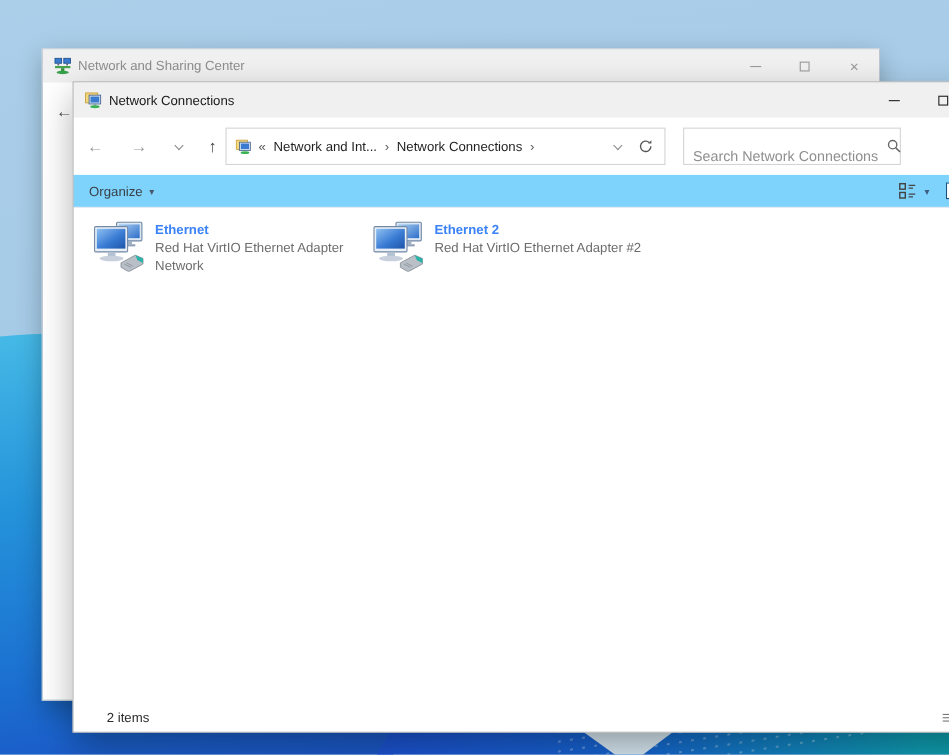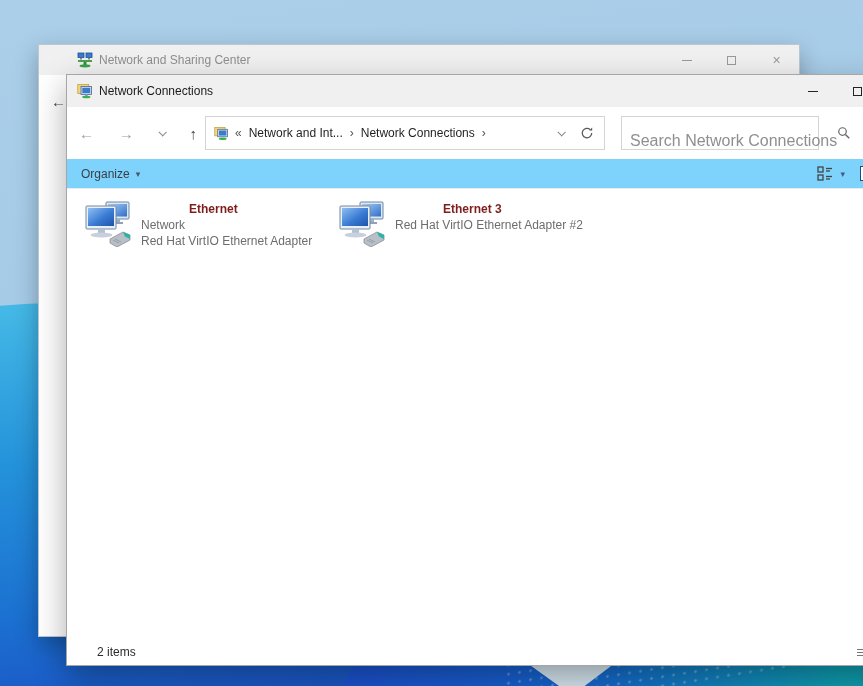--- a/index.html
+++ b/index.html
@@ -30,21 +30,21 @@
   .t-title { font-size:12px; }
   .t-controls { margin-left:auto; display:flex; height:100%; }
   .t-btn { width:45px; height:100%; display:flex; align-items:center; justify-content:center; }
   .glyph-min { width:10px; border-top:1px solid currentColor; display:block; }
   .glyph-max { width:9px; height:9px; border:1px solid currentColor; display:block; }
   .glyph-close { font-size:14px; line-height:1; }
 
   
   .bg-win { left:38px; top:44px; width:762px; height:593px;
     border:1px solid #bcc7d2; box-shadow:0 8px 22px rgba(0,0,0,.28); }
-  .bg-win .titlebar { height:30px;padding-left:28px; }
+  .bg-win .titlebar { height:30px; }
   .bg-win .t-title { color:#8e8e8e; }
   .bg-win .t-btn { color:#9a9a9a; }
   .bg-back { position:absolute; left:12px; top:48px; font-size:15px; color:#4a4a4a; }
 
   
   .fg-win { left:66px; top:74px; width:860px; height:592px;
     border:1px solid #a6a6a6; box-shadow:0 12px 30px rgba(0,0,0,.32);
     display:flex; flex-direction:column; }
   .fg-win .titlebar { height:32px; flex:0 0 32px; }
   .fg-win .t-title { color:#1a1a1a; }
@@ -56,42 +56,42 @@
   .dim { color:#9a9a9a; } .dark { color:#444; }
   .chev { width:6px; height:6px; border-right:1.5px solid #8a8a8a; border-bottom:1.5px solid #8a8a8a;
     display:inline-block; transform:rotate(45deg) translateY(-1px); }
   .addr-box { width:400px; height:34px; border:1px solid #d4d4d4; display:flex; align-items:center;
     padding:0 8px; font-size:12px; color:#1f1f1f; background:#fff; }
   .addr-box .crumb { padding:0 5px; white-space:nowrap;text-align:center; }
   .addr-sep { color:#555; font-size:12px; padding:0 2px; }
   .addr-right { margin-left:auto; display:flex; align-items:center; gap:16px; padding-right:2px; }
   .search-box { margin-left:16px; width:198px; height:34px; border:1px solid #d4d4d4;
     display:flex; align-items:center; padding:0 8px; background:#fff; }
-  .search-box input { border:none; outline:none; flex:1; font-size:16px; color:#444;
+  .search-box input { border:none; outline:none; flex:1; font-size:13px; color:#444;
     font-family:"Liberation Sans",sans-serif; background:transparent;margin-top:16px; }
   .search-box input::placeholder { color:#8f8f8f; }
 
   .toolbar { flex:0 0 30px; background:#7dd3fc; display:flex; align-items:center;
     padding:0 14px; border-bottom:1px solid #e9ecef; }
   .organize { display:flex; align-items:center; gap:6px; font-size:12px; color:#3a3f47; }
   .organize .tri { font-size:9px; color:#4a5568; }
   .tb-right { margin-left:auto; display:flex; align-items:center; gap:15px; }
   .views-group { display:flex; align-items:center; gap:6px; }
   .views-group .tri { font-size:9px; color:#3f5d85; }
   .pane-icon { width:19px; height:15px; border:1px solid #1e4e79; display:flex; }
   .pane-icon .l { width:7px; background:#fff; border-right:1px solid #1e4e79; }
   .pane-icon .r { flex:1; background:#2e7fd6; }
   .help-icon { width:17px; height:17px; border-radius:50%; background:#2f7fd6; color:#fff;
     font-size:11px; font-weight:bold; display:flex; align-items:center; justify-content:center; }
 
   .content { flex:1; background:#fff; position:relative; }
   .items-row { position:absolute; left:18px; top:10px; display:flex; }
   .net-item { display:flex; width:254px; }
   .net-item .txt { margin-left:8px; padding-top:2px; }
-  .net-item .name { font-size:12px; font-weight:bold; color:#7f1d1d; line-height:16px;margin-left:48px; }
+  .net-item .name { font-size:12px; font-weight:bold; color:#3b82f6; line-height:16px; }
   .net-item .sub { font-size:12px; color:#6d6d6d; line-height:16px; }
 
   .statusbar { flex:0 0 26px; display:flex; align-items:center; padding:0 30px; background:#fff; }
   .status-count { font-size:12px; color:#2b2b2b; }
   .sb-icons { margin-left:auto; display:flex; align-items:center; gap:12px; }
   .sb-lines { display:flex; flex-direction:column; gap:2px; }
   .sb-lines span { width:13px; border-top:1.5px solid #777; display:block; }
   .sb-thumb { width:13px; height:11px; border:1.5px solid #777; }
 </style>
 </head>
@@ -261,22 +261,22 @@
               <rect x="13" y="30" width="7" height="4" fill="#b4c1d2"></rect>
               <ellipse cx="16.5" cy="36" rx="11" ry="2.6" fill="#c7d0dc"></ellipse>
               <polygon points="25,40 38,33 45,36 45,41 32,48 25,44" fill="#b9bfc7" stroke="#888f99" stroke-width="0.8"></polygon>
               <polygon points="38,33 45,36 45,40 40,37.5" fill="#2cb3a8"></polygon>
               <line x1="28" y1="41" x2="34" y2="44" stroke="#8d949d" stroke-width="0.8"></line>
               <line x1="30" y1="40" x2="36" y2="43" stroke="#8d949d" stroke-width="0.8"></line>
             </svg>
           </span>
           <span class="txt">
             <div class="name">Ethernet</div>
+            <div class="sub">Red Hat VirtIO Ethernet Adapter</div>
             <div class="sub">Network</div>
-            <div class="sub">Red Hat VirtIO Ethernet Adapter</div>
           </span>
         </div>
 
         <div class="net-item">
           <span style="display:flex;">
             <svg width="48" height="48" viewBox="0 0 48 48">
               <rect x="21" y="3" width="23" height="17" rx="1" fill="#dde7f2" stroke="#6f86a4"></rect>
               <rect x="23" y="5" width="19" height="12.5" fill="url(#scr)"></rect>
               <rect x="30" y="20" width="5" height="3" fill="#9fb0c4"></rect>
               <rect x="27" y="23" width="11" height="2" fill="#8fa2b8"></rect>
@@ -284,21 +284,21 @@
               <rect x="3" y="9" width="26" height="18" fill="url(#scr2)"></rect>
               <rect x="13" y="30" width="7" height="4" fill="#b4c1d2"></rect>
               <ellipse cx="16.5" cy="36" rx="11" ry="2.6" fill="#c7d0dc"></ellipse>
               <polygon points="25,40 38,33 45,36 45,41 32,48 25,44" fill="#b9bfc7" stroke="#888f99" stroke-width="0.8"></polygon>
               <polygon points="38,33 45,36 45,40 40,37.5" fill="#2cb3a8"></polygon>
               <line x1="28" y1="41" x2="34" y2="44" stroke="#8d949d" stroke-width="0.8"></line>
               <line x1="30" y1="40" x2="36" y2="43" stroke="#8d949d" stroke-width="0.8"></line>
             </svg>
           </span>
           <span class="txt">
-            <div class="name">Ethernet 3</div>
+            <div class="name">Ethernet 2</div>
             <div class="sub">Red Hat VirtIO Ethernet Adapter #2</div>
           </span>
         </div>
 
       </div>
     </div>
 
     <div class="statusbar">
       <span class="status-count">2 items</span>
       <span class="sb-icons">

